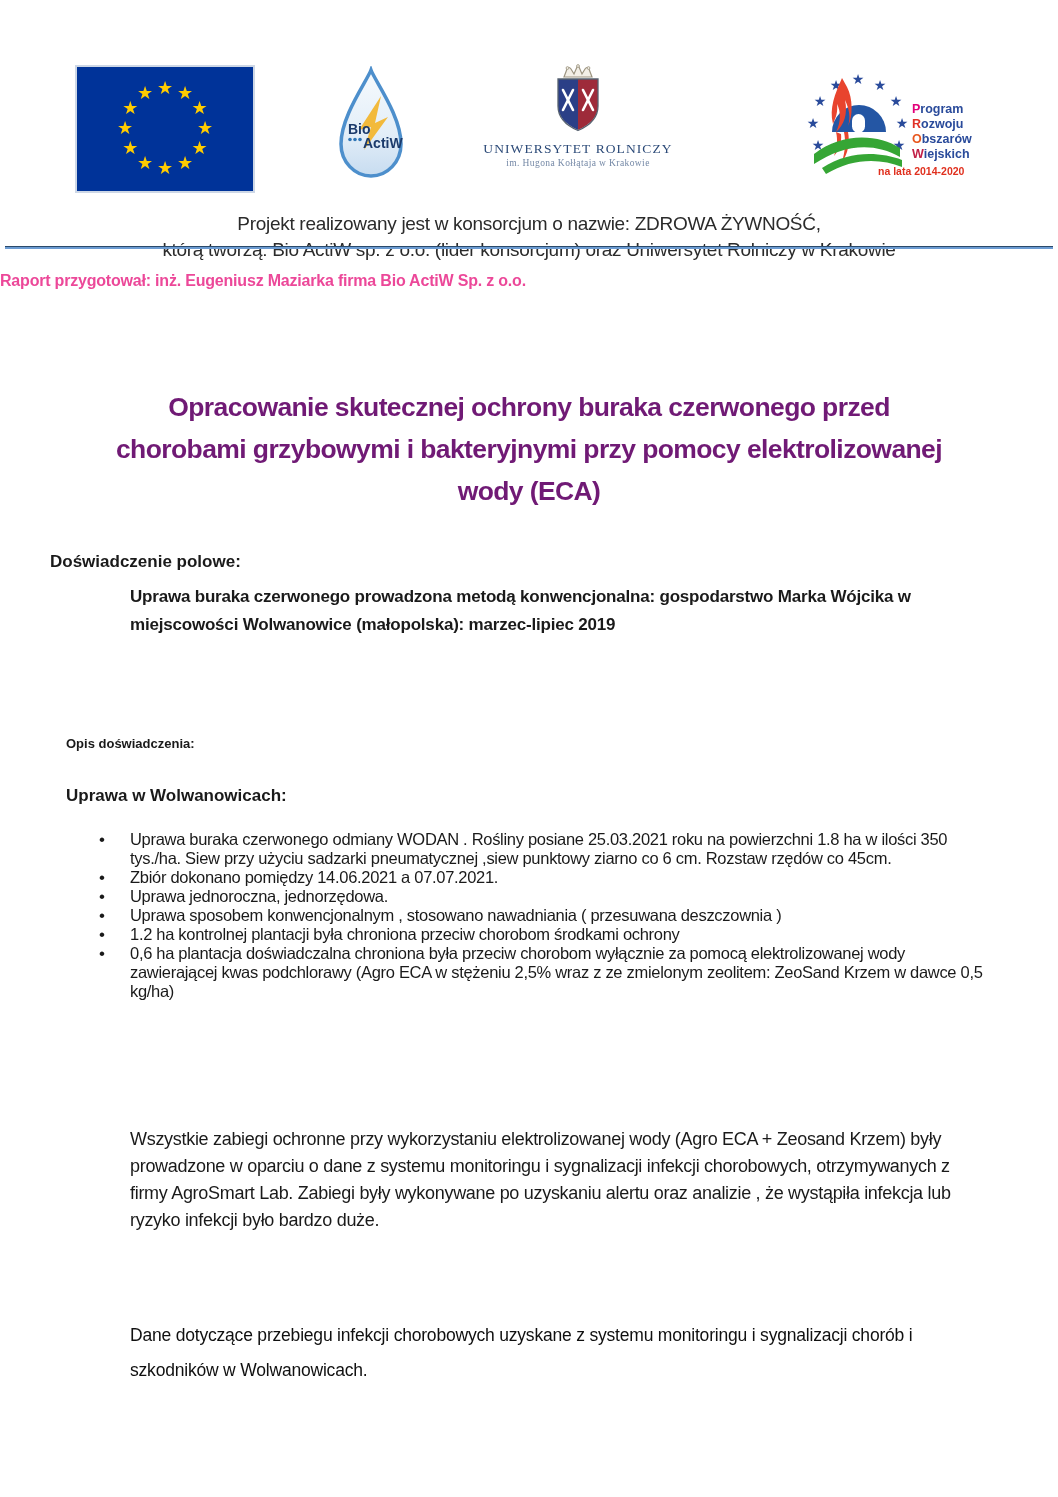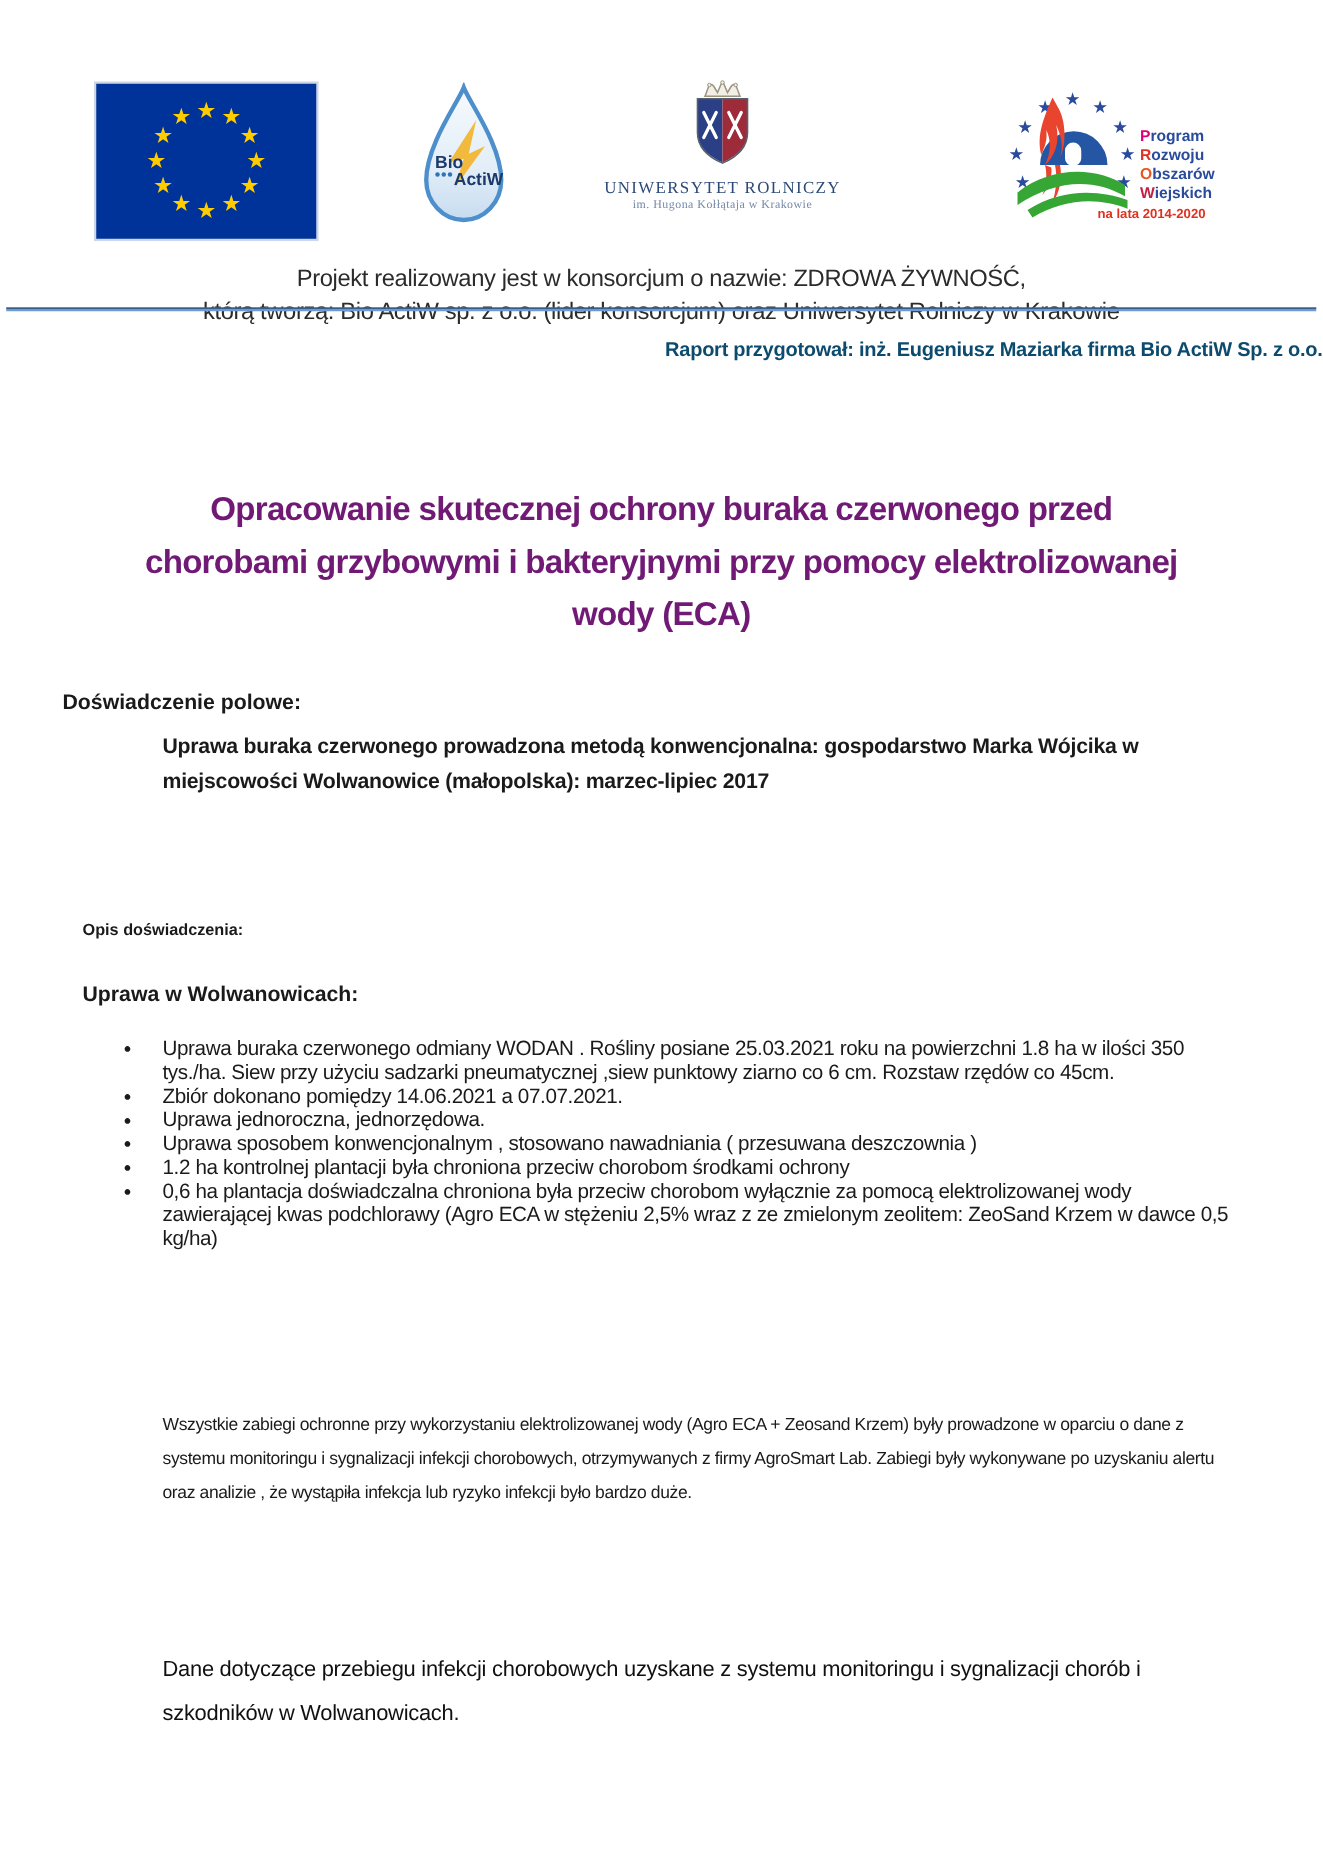--- a/index.html
+++ b/index.html
@@ -22,42 +22,42 @@
   .prow-line .ini-1 { color:#e03127; }
   .prow-line .ini-2 { color:#e8571e; }
   .prow-line .ini-3 { color:#c22047; }
   .prow-years{ font-size:10.5px; font-weight:700; color:#e0301e; margin-top:3px; margin-left:-34px; white-space:nowrap; }
 
   
   .consortium { position:absolute; top:192px; left:0; width:100%; text-align:center;
                 font-size:19px; color:#2b2b2b; line-height:26px; letter-spacing:-0.3px;margin-top:19px; }
   .header-rule{ position:absolute; top:246px; left:5px; right:5px; height:2px;
                 background:#6b9bd2; border-top:1px solid #2a4a6b; }
-  .report-author { position:absolute; top:272px; left:0; width:100%; text-align:right;
-                font-size:16px; font-weight:700; color:#0c4a6e; letter-spacing:-0.2px; }
+  .report-author { position:absolute; top:272px; left:0; width:100%; text-align:left;
+                font-size:16px; font-weight:700; color:#ec4899; letter-spacing:-0.2px; }
 
   
   .doc-title { position:absolute; top:386px; left:40px; right:40px; text-align:center;
                font-size:26.5px; font-weight:700; line-height:42px; letter-spacing:-0.6px; color:#701a75; }
   .doc-title span { display:block; }
 
   
   .fe-heading { position:absolute; top:552px; left:50px; font-size:17px; font-weight:700; }
   .fe-body    { position:absolute; top:583px; left:130px; width:806px;
                 font-size:17px; font-weight:700; line-height:28px; letter-spacing:-0.2px; }
   .opis-heading   { position:absolute; top:736px; left:66px; font-size:13px; font-weight:700; }
   .uprawa-heading { position:absolute; top:786px; left:66px; font-size:17px; font-weight:700; }
 
   .bullet-list { position:absolute; top:830px; left:96px; width:892px; margin:0; padding:0; list-style:none;
                  font-size:16.5px; line-height:19px; letter-spacing:-0.3px; }
   .bullet-list li { position:relative; padding-left:34px; margin:0; }
   .bullet-list li::before { content:"\2022"; position:absolute; left:3px; top:0; font-size:17px; }
 
   .monitoring-para { position:absolute; top:1126px; left:130px; width:856px;
-                 font-size:14px; line-height:27px; letter-spacing:-0.3px; }
+                 font-size:18px; line-height:27px; letter-spacing:-0.3px; }
   .closing-para { position:absolute; top:1318px; left:130px; width:828px;
                  font-size:17.5px; font-weight:400; line-height:35px; letter-spacing:-0.2px; color:#101010; }
 </style>
 </head>
 <body>
 
 <div class="page">
 
   <div class="eu-flag">
     <svg width="180" height="128" viewBox="0 0 180 128">
@@ -157,21 +157,21 @@
 
   <div class="report-author">Raport przygotował: inż. Eugeniusz Maziarka firma Bio ActiW Sp. z o.o.</div>
 
   <h1 class="doc-title" style="margin:0;">
     <span>Opracowanie skutecznej ochrony buraka czerwonego przed</span>
     <span>chorobami grzybowymi i bakteryjnymi przy pomocy elektrolizowanej</span>
     <span>wody (ECA)</span>
   </h1>
 
   <div class="fe-heading">Doświadczenie polowe:</div>
-  <div class="fe-body">Uprawa buraka czerwonego  prowadzona metodą konwencjonalna: gospodarstwo Marka Wójcika w miejscowości Wolwanowice (małopolska): marzec-lipiec 2017</div>
+  <div class="fe-body">Uprawa buraka czerwonego  prowadzona metodą konwencjonalna: gospodarstwo Marka Wójcika w miejscowości Wolwanowice (małopolska): marzec-lipiec 2019</div>
 
   <div class="opis-heading">Opis doświadczenia:</div>
   <div class="uprawa-heading">Uprawa w Wolwanowicach:</div>
 
   <ul class="bullet-list">
     <li>Uprawa buraka czerwonego odmiany WODAN . Rośliny posiane 25.03.2021 roku na powierzchni 1.8 ha w ilości 350 tys./ha. Siew przy użyciu sadzarki pneumatycznej ,siew punktowy ziarno co 6 cm. Rozstaw rzędów co 45cm.</li>
     <li>Zbiór dokonano pomiędzy 14.06.2021 a 07.07.2021.</li>
     <li>Uprawa jednoroczna, jednorzędowa.</li>
     <li>Uprawa sposobem konwencjonalnym , stosowano nawadniania  ( przesuwana deszczownia )</li>
     <li>1.2 ha kontrolnej  plantacji była chroniona przeciw chorobom  środkami ochrony</li>

